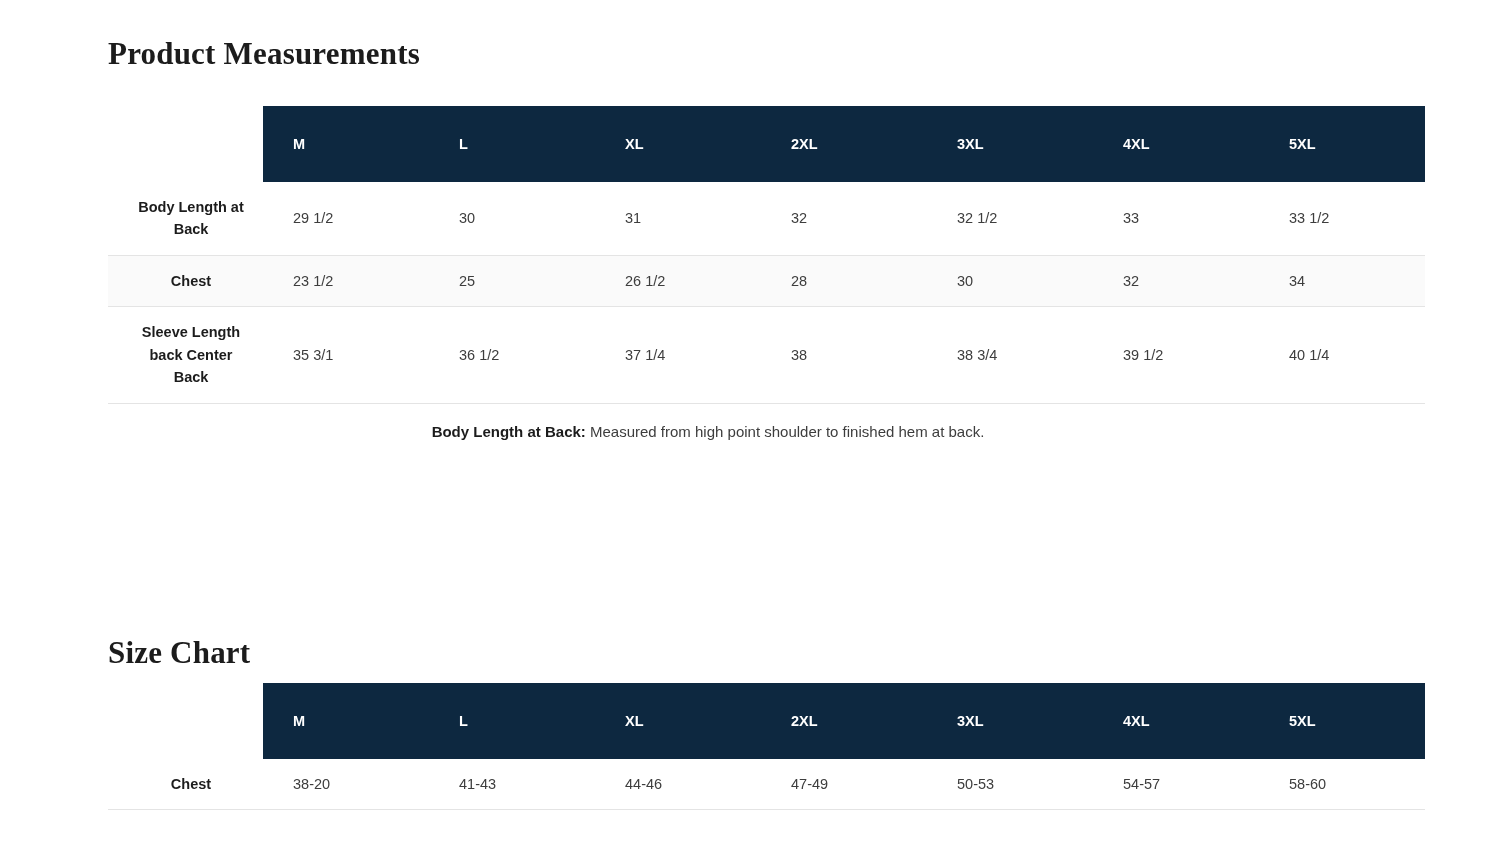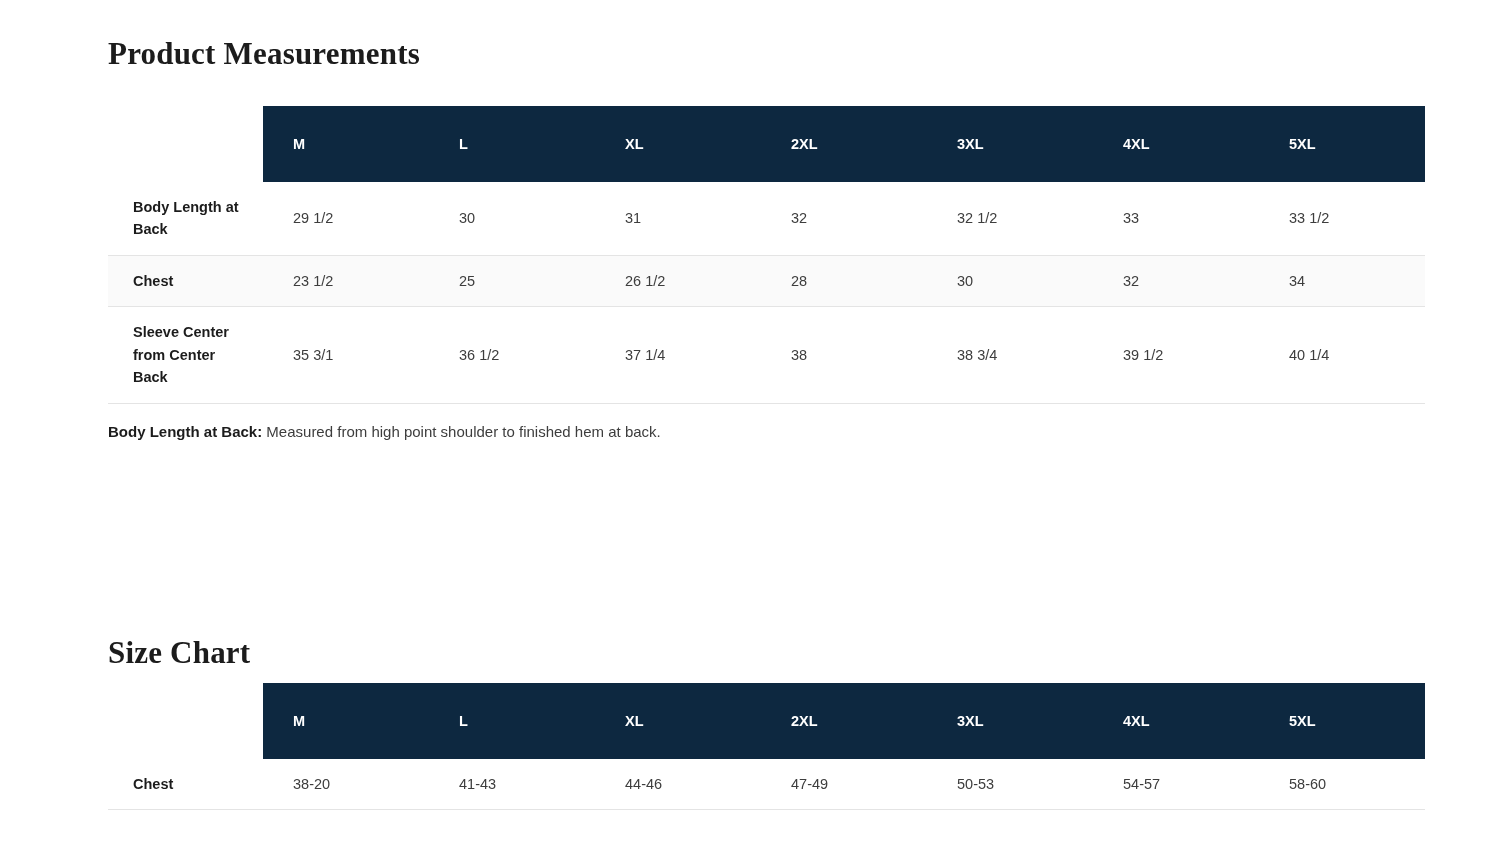--- a/index.html
+++ b/index.html
@@ -72,40 +72,42 @@
     color: #3d3d3d;
     vertical-align: middle;
     border-bottom: 1px solid #e4e4e4;
     padding: 0;
   }
   table.spec tbody td.rowlabel {
     font-weight: 700;
     color: #1c1c1c;
     padding: 14px 14px 14px 25px;
     line-height: 1.55;
+    text-align: center;
   }
   table.spec tbody td.val {
     padding: 14px 14px 14px 30px;
     line-height: 1.55;
   }
   table.spec tbody tr.alt td {
     background: #fafafa;
   }
 
   .notes {
     position: absolute;
     left: 108px;
     top: 421px;
     width: 1200px;
   }
   .note {
     font-size: 15px;
     line-height: 1.5;
     color: #3d3d3d;
     margin: 0 0 29px 0;
+    text-align: center;
   }
   .note b {
     color: #1c1c1c;
     font-weight: 700;
   }
 </style>
 </head>
 <body>
 
 <div class="page">
@@ -164,21 +166,21 @@
         <td class="rowlabel">Chest</td>
         <td class="val">23 1/2</td>
         <td class="val">25</td>
         <td class="val">26 1/2</td>
         <td class="val">28</td>
         <td class="val">30</td>
         <td class="val">32</td>
         <td class="val">34</td>
       </tr>
       <tr>
-        <td class="rowlabel">Sleeve Center from Center Back</td>
+        <td class="rowlabel">Sleeve Length back Center Back</td>
         <td class="val">35 3/1</td>
         <td class="val">36 1/2</td>
         <td class="val">37 1/4</td>
         <td class="val">38</td>
         <td class="val">38 3/4</td>
         <td class="val">39 1/2</td>
         <td class="val">40 1/4</td>
       </tr>
     </tbody>
   </table>

